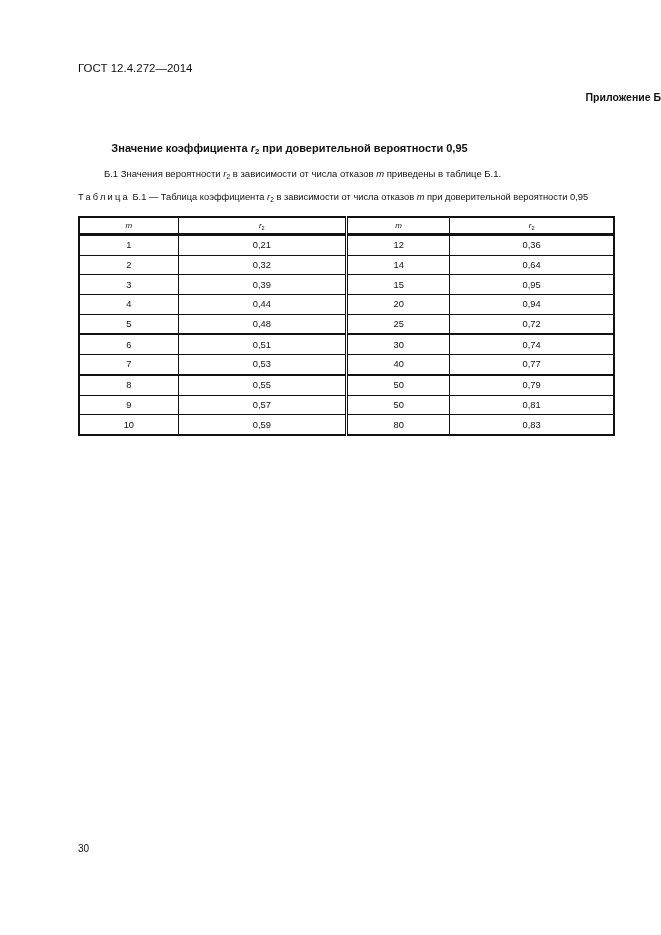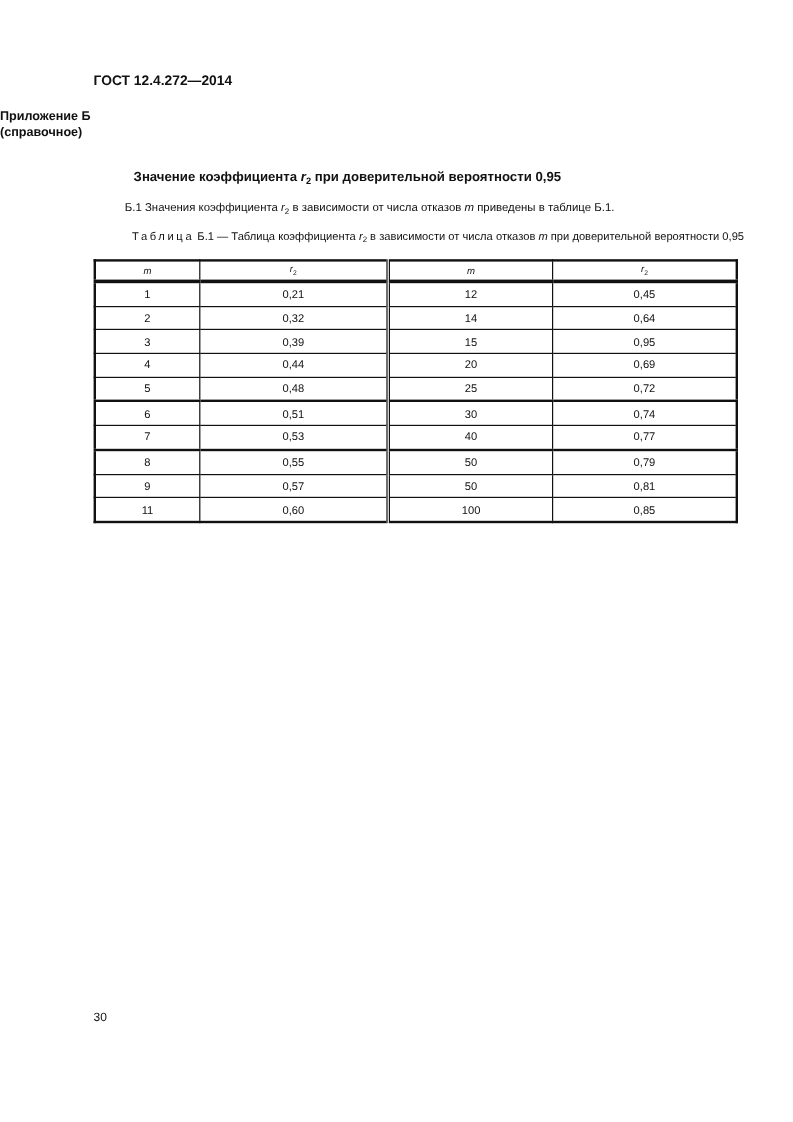--- a/index.html
+++ b/index.html
@@ -1,84 +1,83 @@
 <!DOCTYPE html>
 <html><head>
 <meta charset="utf-8">
 <style>
   html, body { margin:0; padding:0; background:#fff; }
   body { width:661px; height:935px; position:relative; overflow:hidden;
          font-family:"Liberation Sans", sans-serif; color:#111; }
   .abs { position:absolute; }
-  #doc-code { left:78px; top:62px; font-size:11.5px; font-weight:bold; }
-  #appendix { left:0; width:661px; top:91px; text-align:left; font-size:10.5px; font-weight:bold; line-height:13px; }
+  #doc-code { left:78px; top:62px; font-size:11.5px; font-weight:normal; }
+  #appendix { left:0; width:661px; top:91px; text-align:right; font-size:10.5px; font-weight:bold; line-height:13px; }
   #title { left:0; width:579px; top:142px; text-align:center; font-size:11px; font-weight:bold; }
   #para { left:104px; top:168px; font-size:9.5px; }
   #caption { left:78px; top:192px; font-size:9.3px; white-space:nowrap; }
-  .spaced { letter-spacing:2.2px;margin-left:32px; }
+  .spaced { letter-spacing:2.2px; }
   i.var { font-style:italic; }
   sub { font-size:70%; vertical-align:-2px; }
   table { position:absolute; left:78px; top:216px; width:537px; border-collapse:collapse;
           border:2.5px solid #111; font-size:9.3px; }
   td, th { border:1px solid #111; text-align:center; height:18.7px; padding:0; font-weight:normal; }
   th { font-size:8px; height:15px; }
   thead tr th { border-bottom:3px solid #111; }
   .dbl { border-right:3px double #111; }
   .thick-top td { border-top:2.5px solid #111; }
   #page-num { left:78px; top:843px; font-size:10px; }
 </style>
 </head>
 <body>
 
 <div id="doc-code" class="abs">ГОСТ 12.4.272—2014</div>
 
 <div id="appendix" class="abs">
   <div>Приложение Б</div>
-  <div>(справочное)</div>
 </div>
 
 <div id="title" class="abs"><span>Значение коэффициента </span><i class="var">r</i><sub>2</sub><span> при доверительной вероятности 0,95</span></div>
 
-<div id="para" class="abs"><span>Б.1 Значения коэффициента </span><i class="var">r</i><sub>2</sub><span> в зависимости от числа отказов </span><i class="var">m</i><span> приведены в таблице Б.1.</span></div>
+<div id="para" class="abs"><span>Б.1 Значения вероятности </span><i class="var">r</i><sub>2</sub><span> в зависимости от числа отказов </span><i class="var">m</i><span> приведены в таблице Б.1.</span></div>
 
 <div id="caption" class="abs"><span class="spaced">Таблица</span><span> Б.1 — Таблица коэффициента </span><i class="var">r</i><sub>2</sub><span> в зависимости от числа отказов </span><i class="var">m</i><span> при доверительной вероятности 0,95</span></div>
 
 <table>
   <thead>
     <tr>
       <th><i>m</i></th>
       <th class="dbl"><i>r</i><sub>2</sub></th>
       <th><i>m</i></th>
       <th><i>r</i><sub>2</sub></th>
     </tr>
   </thead>
   <tbody id="tbody">
       <tr>
         <td>1</td>
         <td class="dbl">0,21</td>
         <td>12</td>
-        <td>0,45</td>
+        <td>0,36</td>
       </tr>
       <tr>
         <td>2</td>
         <td class="dbl">0,32</td>
         <td>14</td>
         <td>0,64</td>
       </tr>
       <tr>
         <td>3</td>
         <td class="dbl">0,39</td>
         <td>15</td>
         <td>0,95</td>
       </tr>
       <tr>
         <td>4</td>
         <td class="dbl">0,44</td>
         <td>20</td>
-        <td>0,69</td>
+        <td>0,94</td>
       </tr>
       <tr>
         <td>5</td>
         <td class="dbl">0,48</td>
         <td>25</td>
         <td>0,72</td>
       </tr>
       <tr class="thick-top">
         <td>6</td>
         <td class="dbl">0,51</td>
@@ -97,21 +96,21 @@
         <td>50</td>
         <td>0,79</td>
       </tr>
       <tr>
         <td>9</td>
         <td class="dbl">0,57</td>
         <td>50</td>
         <td>0,81</td>
       </tr>
       <tr>
-        <td>11</td>
-        <td class="dbl">0,60</td>
-        <td>100</td>
-        <td>0,85</td>
+        <td>10</td>
+        <td class="dbl">0,59</td>
+        <td>80</td>
+        <td>0,83</td>
       </tr>
     </tbody>
 </table>
 
 <div id="page-num" class="abs">30</div>
 
 </body></html>

